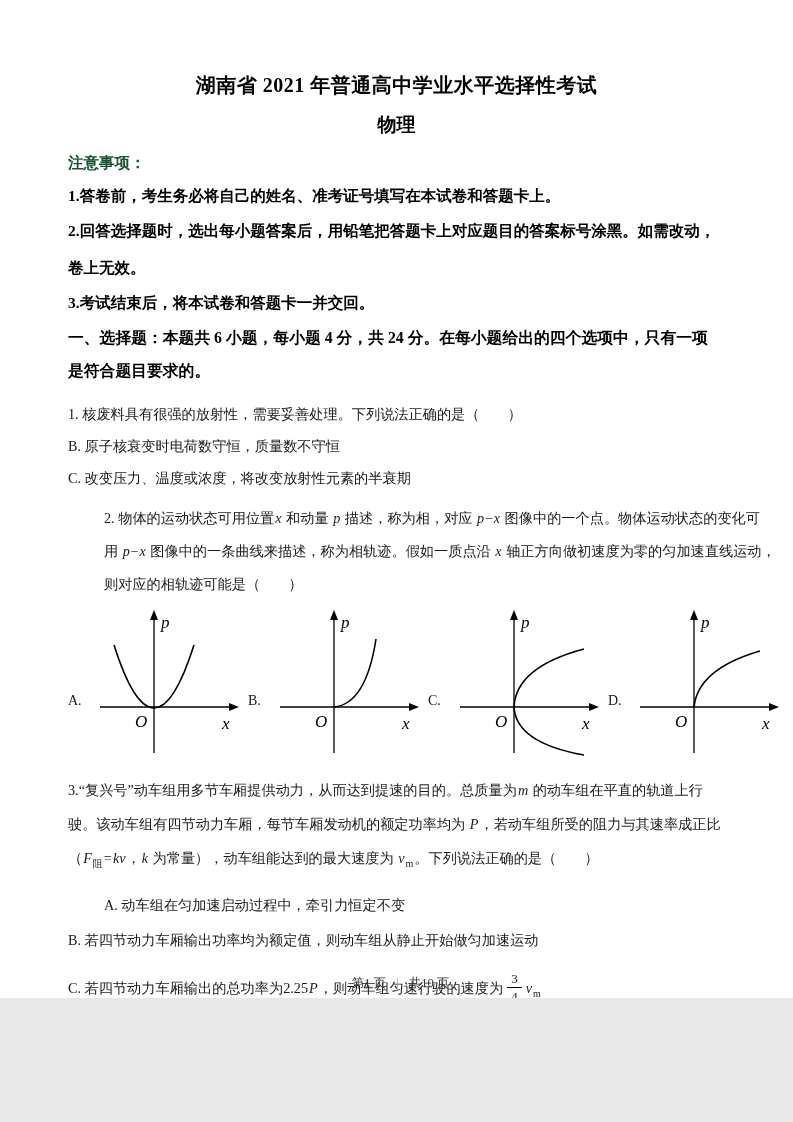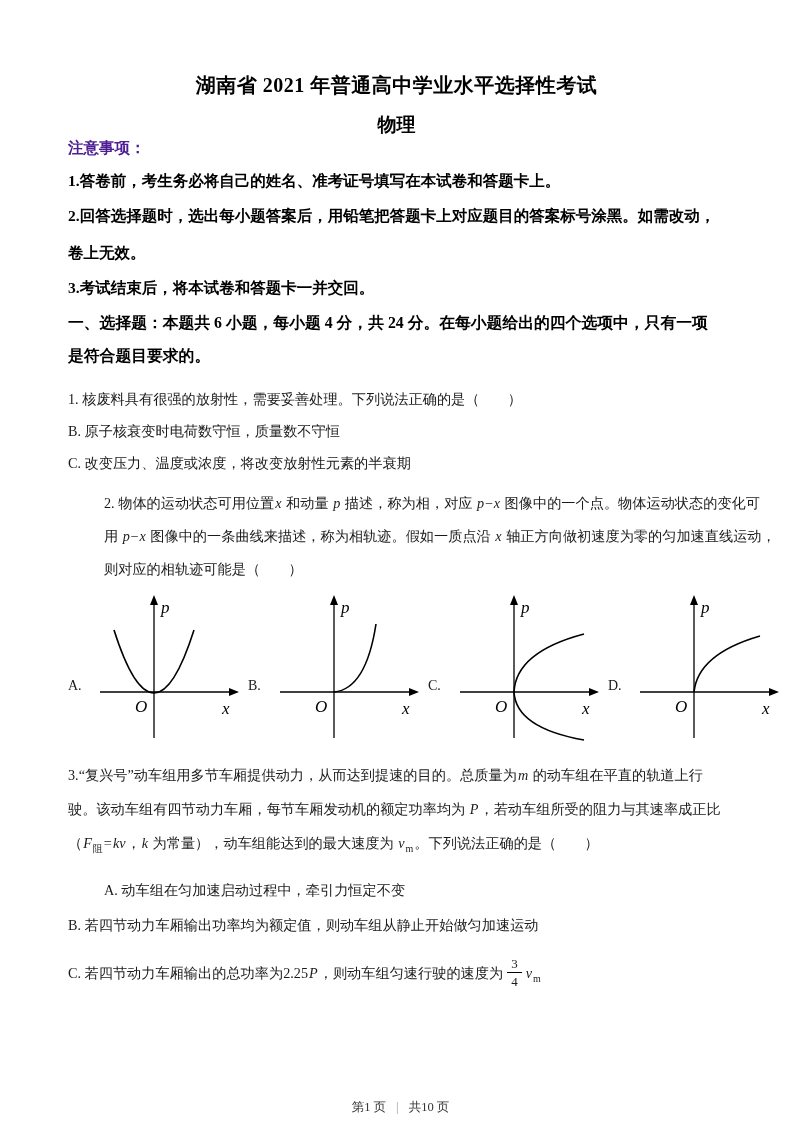--- a/index.html
+++ b/index.html
@@ -1,18 +1,18 @@
 <!DOCTYPE html>
 <html><head>
 <meta charset="utf-8">
 <style>
   html,body{margin:0;padding:0;background:#e8e8e8;}
   .page{
     position:relative;
-    width:793px;height:1122px;
+    width:793px;height:998px;
     margin:0 auto;
     background:#ffffff;
     overflow:hidden;
     font-family:"Liberation Serif","DejaVu Serif",serif;
     color:#111;
   }
   .content{padding:0 68px;}
   .title{
     margin-top:72px;
     text-align:center;
@@ -20,21 +20,22 @@
     font-weight:700;color:#000;
     letter-spacing:0.5px;
   }
   .subject{
     margin-top:13px;
     text-align:center;
     font-size:19px;line-height:25px;
     font-weight:700;color:#000;
   }
   .notice-heading{
-    font-size:15.5px;font-weight:700;color:#4c1d95;line-height:21px;
+    margin-top:15px;
+    font-size:15.5px;font-weight:700;color:#14532d;line-height:21px;
   }
   .notice-item{
     font-size:15.5px;font-weight:700;color:#000;
     line-height:22px;margin-top:12px;
     white-space:nowrap;
   }
   .notice-item.wrap3 div{line-height:37px;white-space:nowrap;}
   .notice-item.wrap3{margin-top:5px;line-height:37px;}
   .section-heading{
     margin-top:7px;

